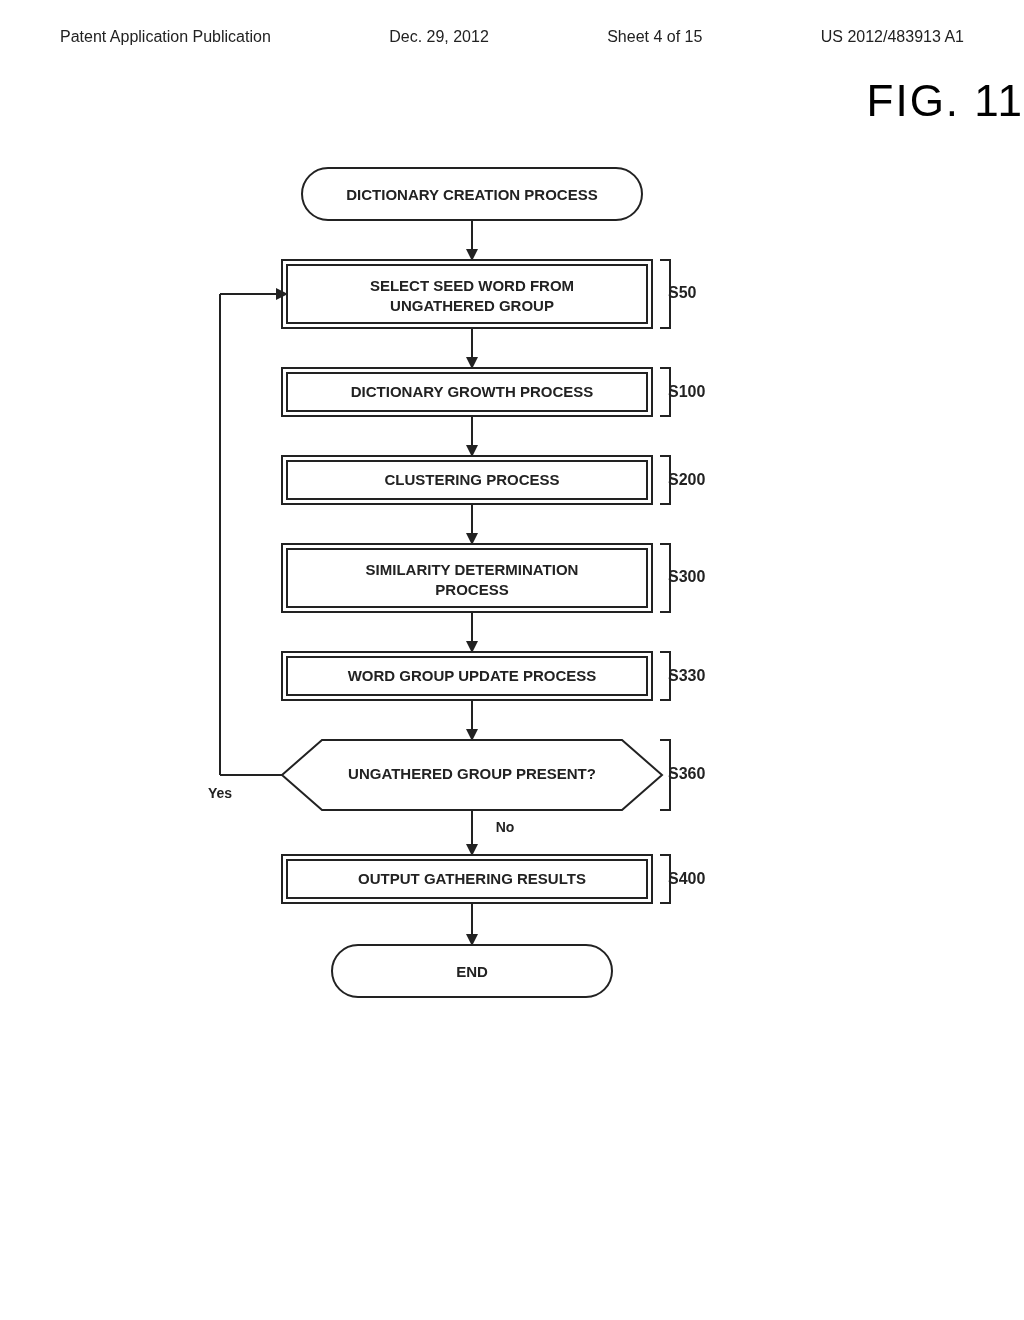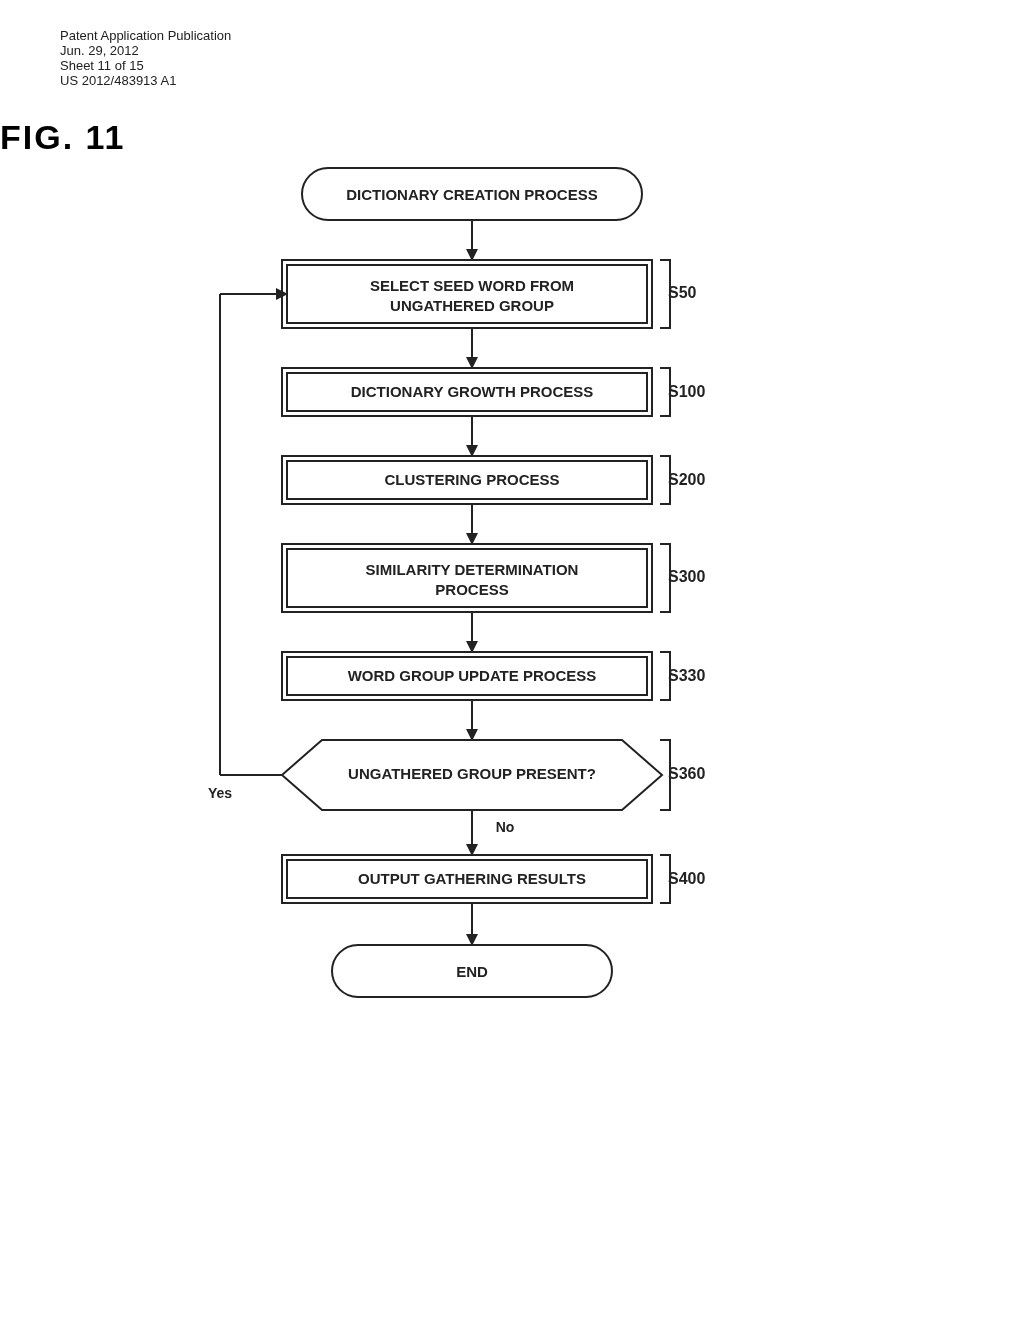--- a/index.html
+++ b/index.html
@@ -8,40 +8,39 @@
       height: 1320px;
       background: #fff;
       font-family: Arial, sans-serif;
       position: relative;
       overflow: hidden;
     }
     .header {
       display: flex;
       justify-content: space-between;
       padding: 28px 60px 10px 60px;
-      font-size: 13px;
+      font-size: 16px;
       color: #222;
-      flex-direction: column;
     }
     .fig-title {
-      text-align: left;
-      font-size: 34px;
-      font-weight: bold;
+      text-align: right;
+      font-size: 44px;
+      font-weight: normal;
       margin-top: 20px;
       margin-bottom: 30px;
       letter-spacing: 2px;
     }
   </style>
 </head>
 <body>
 
 <div class="header">
   <span>Patent Application Publication</span>
-  <span>Jun. 29, 2012</span>
-  <span>Sheet 11 of 15</span>
+  <span>Dec. 29, 2012</span>
+  <span>Sheet 4 of 15</span>
   <span>US 2012/483913 A1</span>
 </div>
 
 <div class="fig-title">FIG. 11</div>
 
 <svg style="position:absolute; top:0; left:0; width:1024px; height:1320px; pointer-events:none;" xmlns="http://www.w3.org/2000/svg">
 
   <rect x="302" y="168" width="340" height="52" rx="26" ry="26" fill="white" stroke="#222" stroke-width="2"></rect>
   <text x="472" y="200" text-anchor="middle" font-family="Arial" font-size="15" font-weight="bold" fill="#222">DICTIONARY CREATION PROCESS</text>
 

